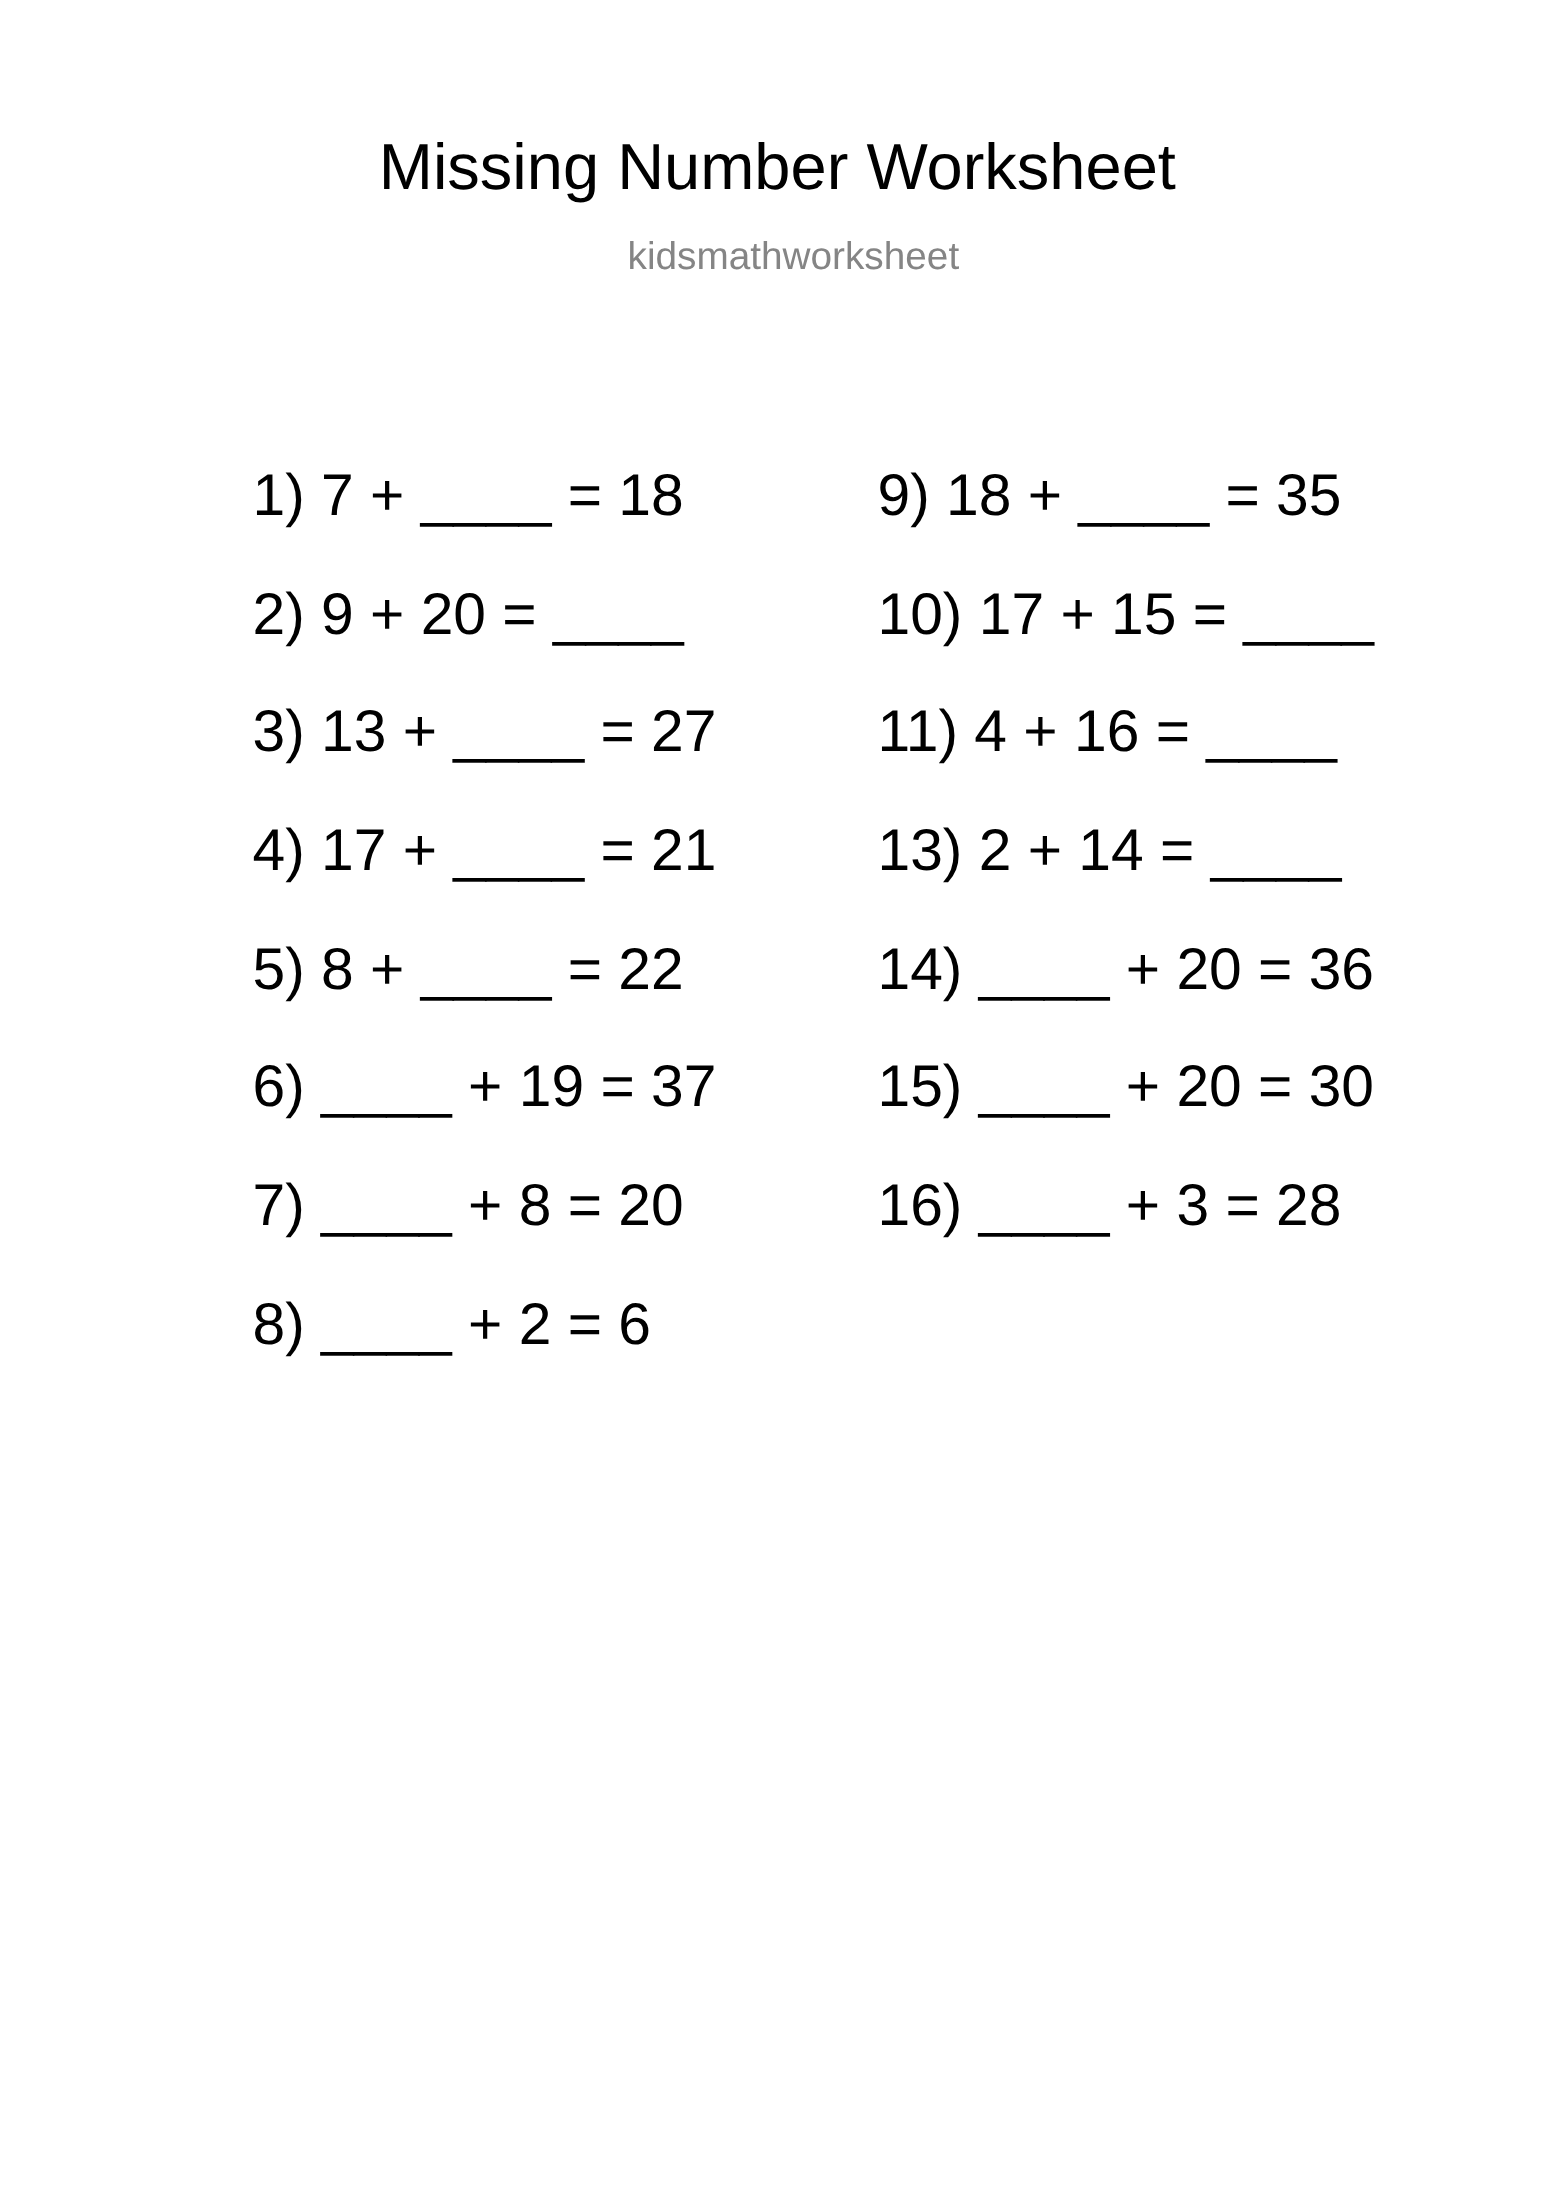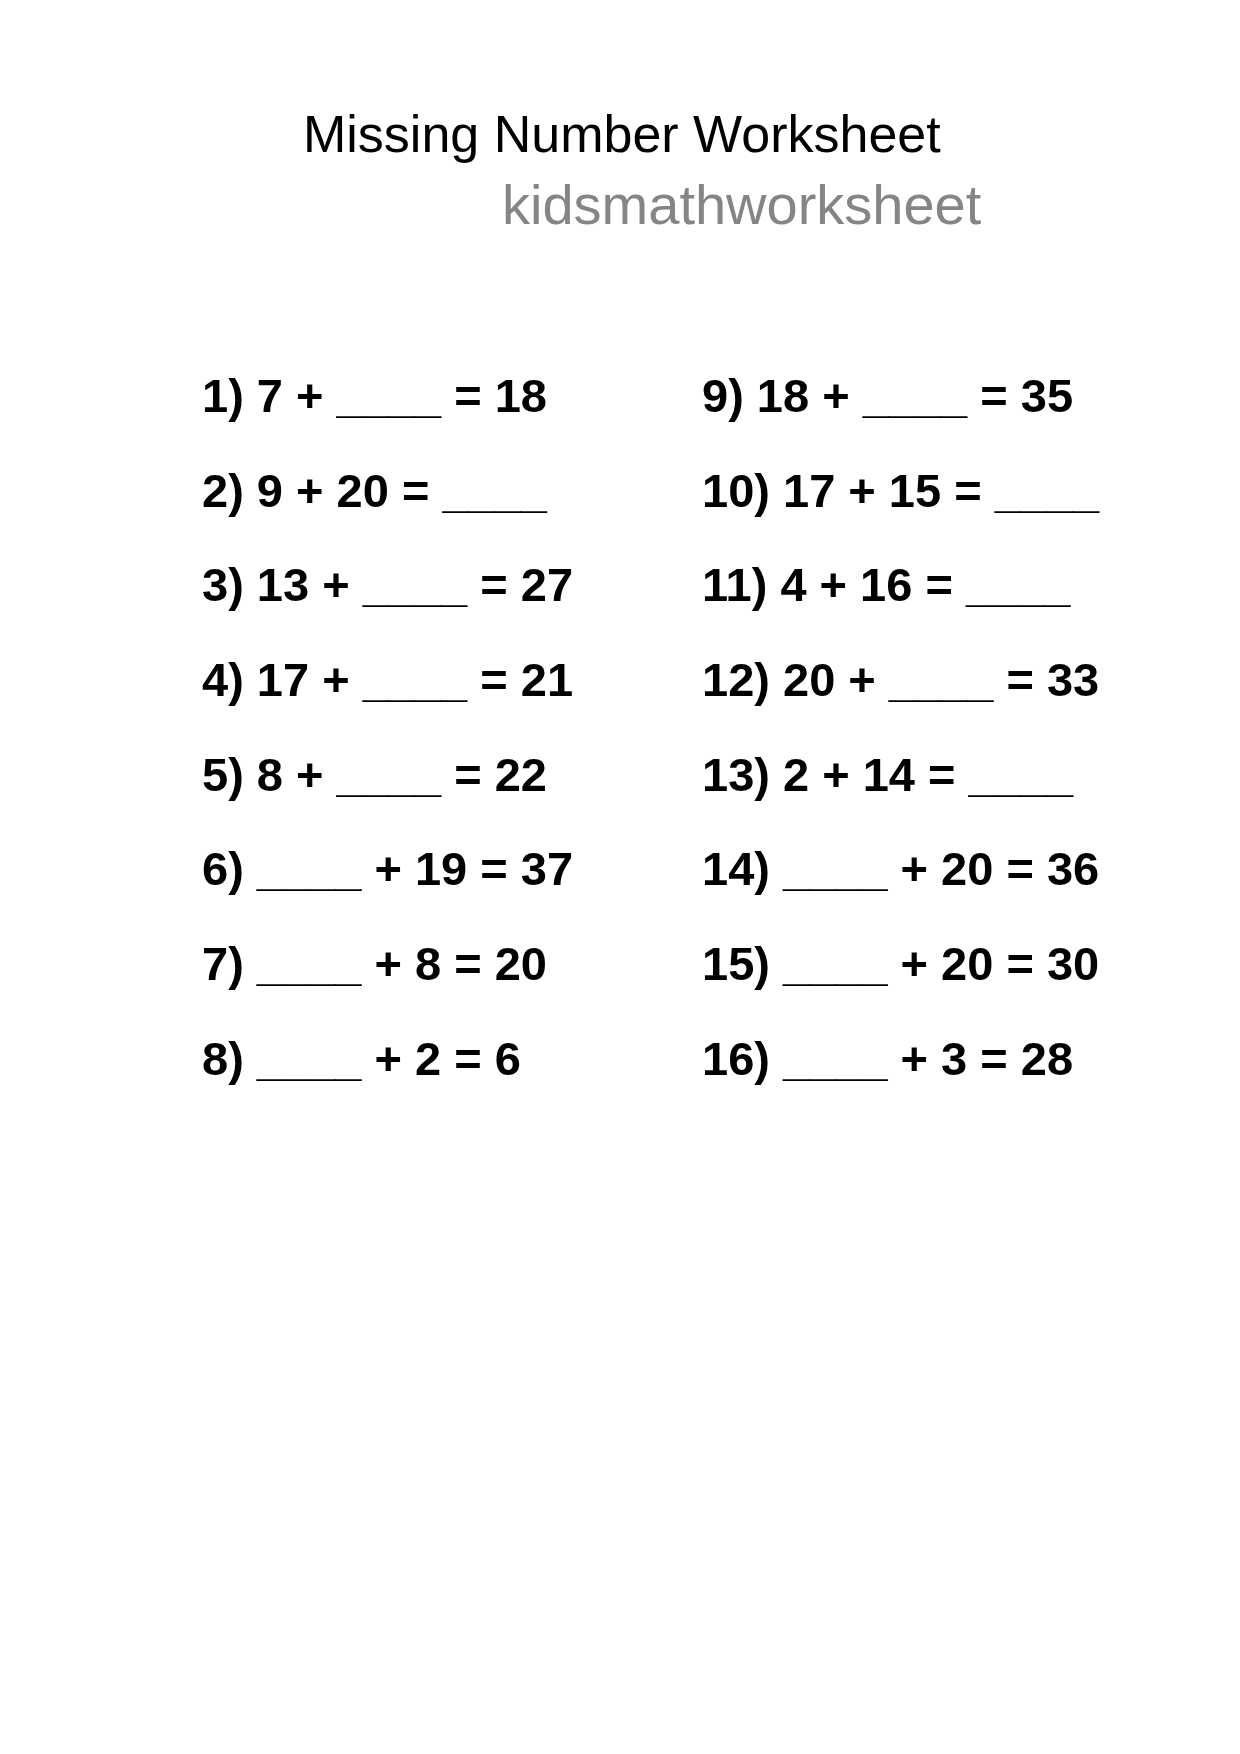--- a/index.html
+++ b/index.html
@@ -1,25 +1,25 @@
 <!DOCTYPE html>
 <html><head>
 <meta charset="utf-8">
 <style>
   html, body { margin: 0; padding: 0; background: #ffffff; }
   body { width: 1240px; height: 1754px; position: relative; overflow: hidden;
          font-family: "Liberation Sans", sans-serif; color: #000; }
   .title { position: absolute; left: 303px; top: 100px; font-size: 52px; line-height: 68px;
            white-space: nowrap; color: #000; }
-  .subtitle { position: absolute; left: 502px; top: 180px; font-size: 56px; line-height: 50px;
+  .subtitle { position: absolute; left: 502px; top: 180px; font-size: 31px; line-height: 50px;
               white-space: nowrap; color: #858585; }
   .col { position: absolute; top: 349px; }
   .col.left { left: 202px; }
   .col.right { left: 702px; }
-  .problem { font-size: 47px; line-height: 94.7px; height: 94.7px; white-space: pre; color: #000; font-weight: bold; }
+  .problem { font-size: 47px; line-height: 94.7px; height: 94.7px; white-space: pre; color: #000; }
 </style>
 </head>
 <body>
 
 <div class="title">Missing Number Worksheet</div>
 <div class="subtitle">kidsmathworksheet</div>
 
 <div class="col left">
   <div class="problem">1) 7 + ____ = 18</div>
   <div class="problem">2) 9 + 20 = ____</div>
@@ -28,18 +28,17 @@
   <div class="problem">5) 8 + ____ = 22</div>
   <div class="problem">6) ____ + 19 = 37</div>
   <div class="problem">7) ____ + 8 = 20</div>
   <div class="problem">8) ____ + 2 = 6</div>
 </div>
 
 <div class="col right">
   <div class="problem">9) 18 + ____ = 35</div>
   <div class="problem">10) 17 + 15 = ____</div>
   <div class="problem">11) 4 + 16 = ____</div>
-  <div class="problem">12) 20 + ____ = 33</div>
   <div class="problem">13) 2 + 14 = ____</div>
   <div class="problem">14) ____ + 20 = 36</div>
   <div class="problem">15) ____ + 20 = 30</div>
   <div class="problem">16) ____ + 3 = 28</div>
 </div>
 
 </body></html>

